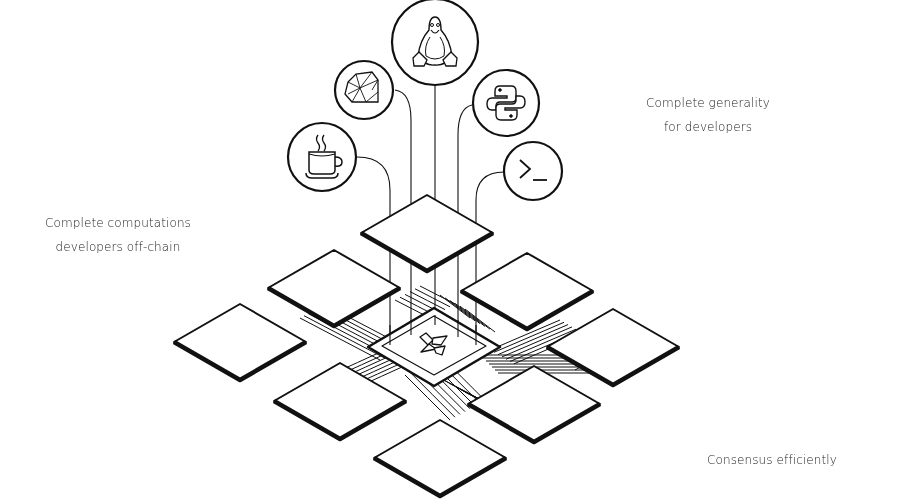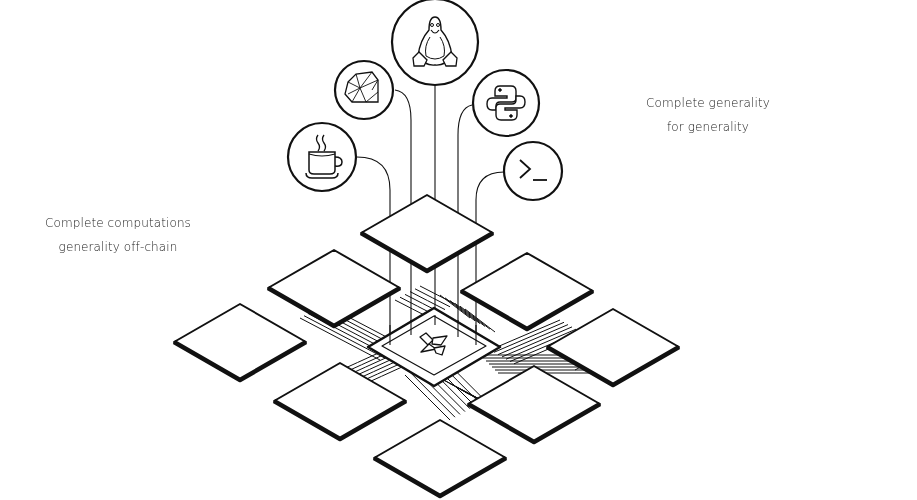--- a/index.html
+++ b/index.html
@@ -9,27 +9,28 @@
   #lbl-left { left:0; top:211px; width:236px; }
   #lbl-right { left:597px; top:91px; width:222px; }
   #lbl-bottom { left:656px; top:448px; width:232px; }
   svg#diagram { position:absolute; left:0; top:0; }
 </style>
 </head>
 <body>
 
 <div class="label" id="lbl-left">
   <span>Complete computations</span>
-  <span>generality off-chain</span>
+  <span>developers off-chain</span>
 </div>
 <div class="label" id="lbl-right">
   <span>Complete generality</span>
-  <span>for generality</span>
+  <span>for developers</span>
 </div>
 <div class="label" id="lbl-bottom">
+  <span>Consensus efficiently</span>
 </div>
 
 <svg id="diagram" width="917" height="500" viewBox="0 0 917 500">
 
   <g id="traces" fill="none" stroke="#111" stroke-width="1">
       <path d="M300,318 L340,339 L380,360"></path>
       <path d="M304,315.7 L344,336.7 L384,357.7"></path>
       <path d="M308,313.4 L348,334.4 L388,355.4"></path>
       <path d="M312,311.1 L352,332.1 L392,353.1"></path>
       <path d="M316,308.8 L356,329.8 L396,350.8"></path>

